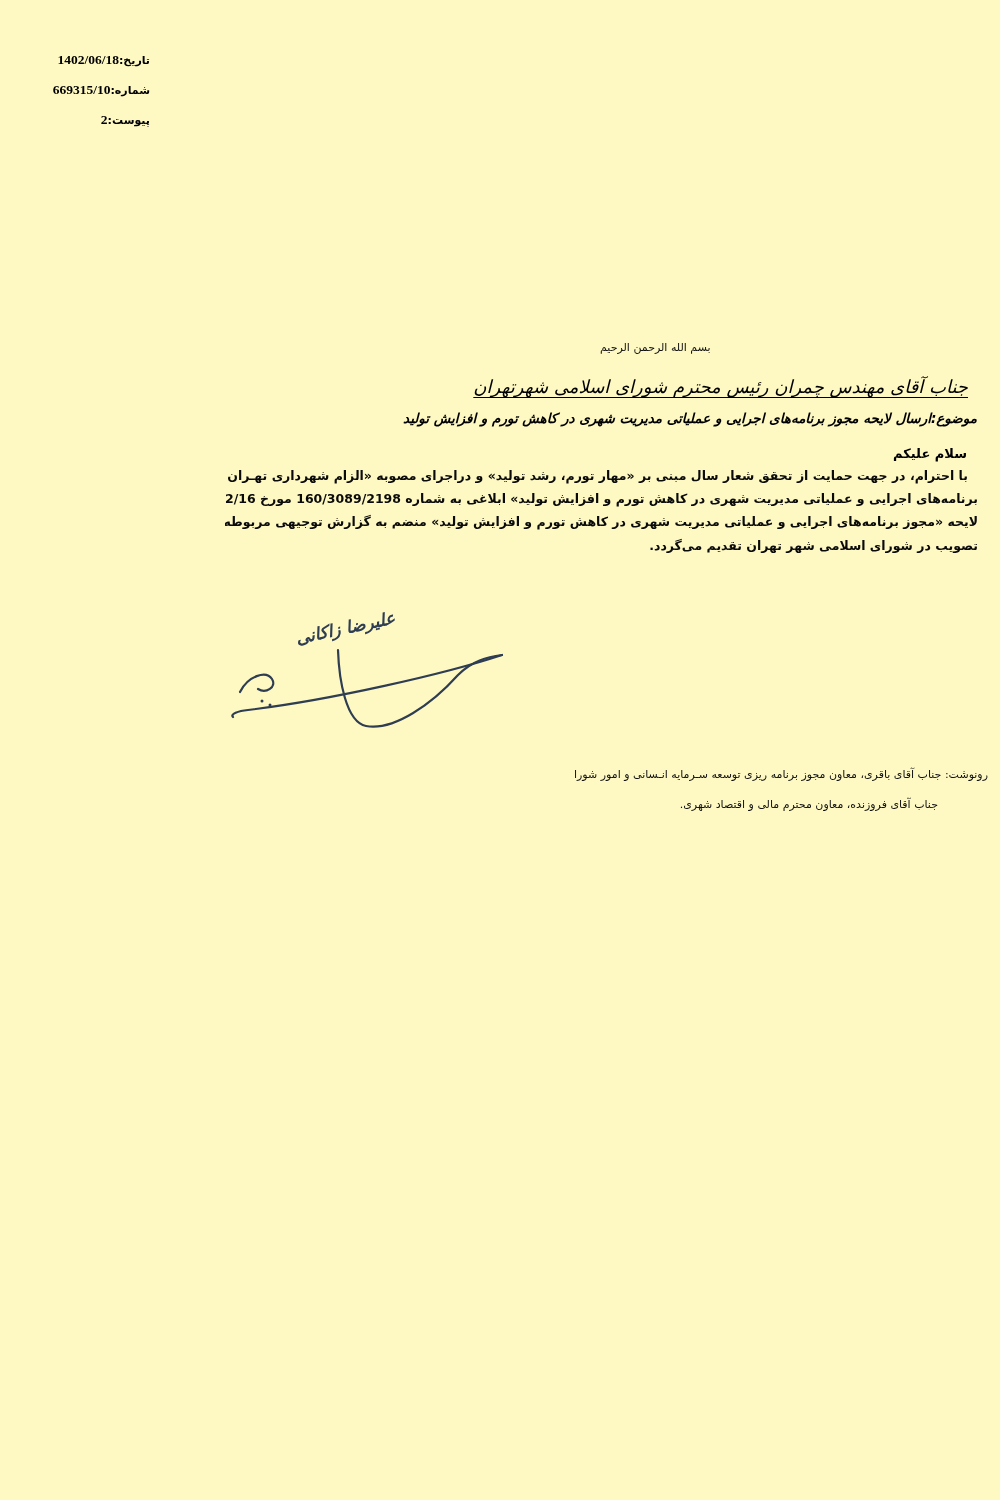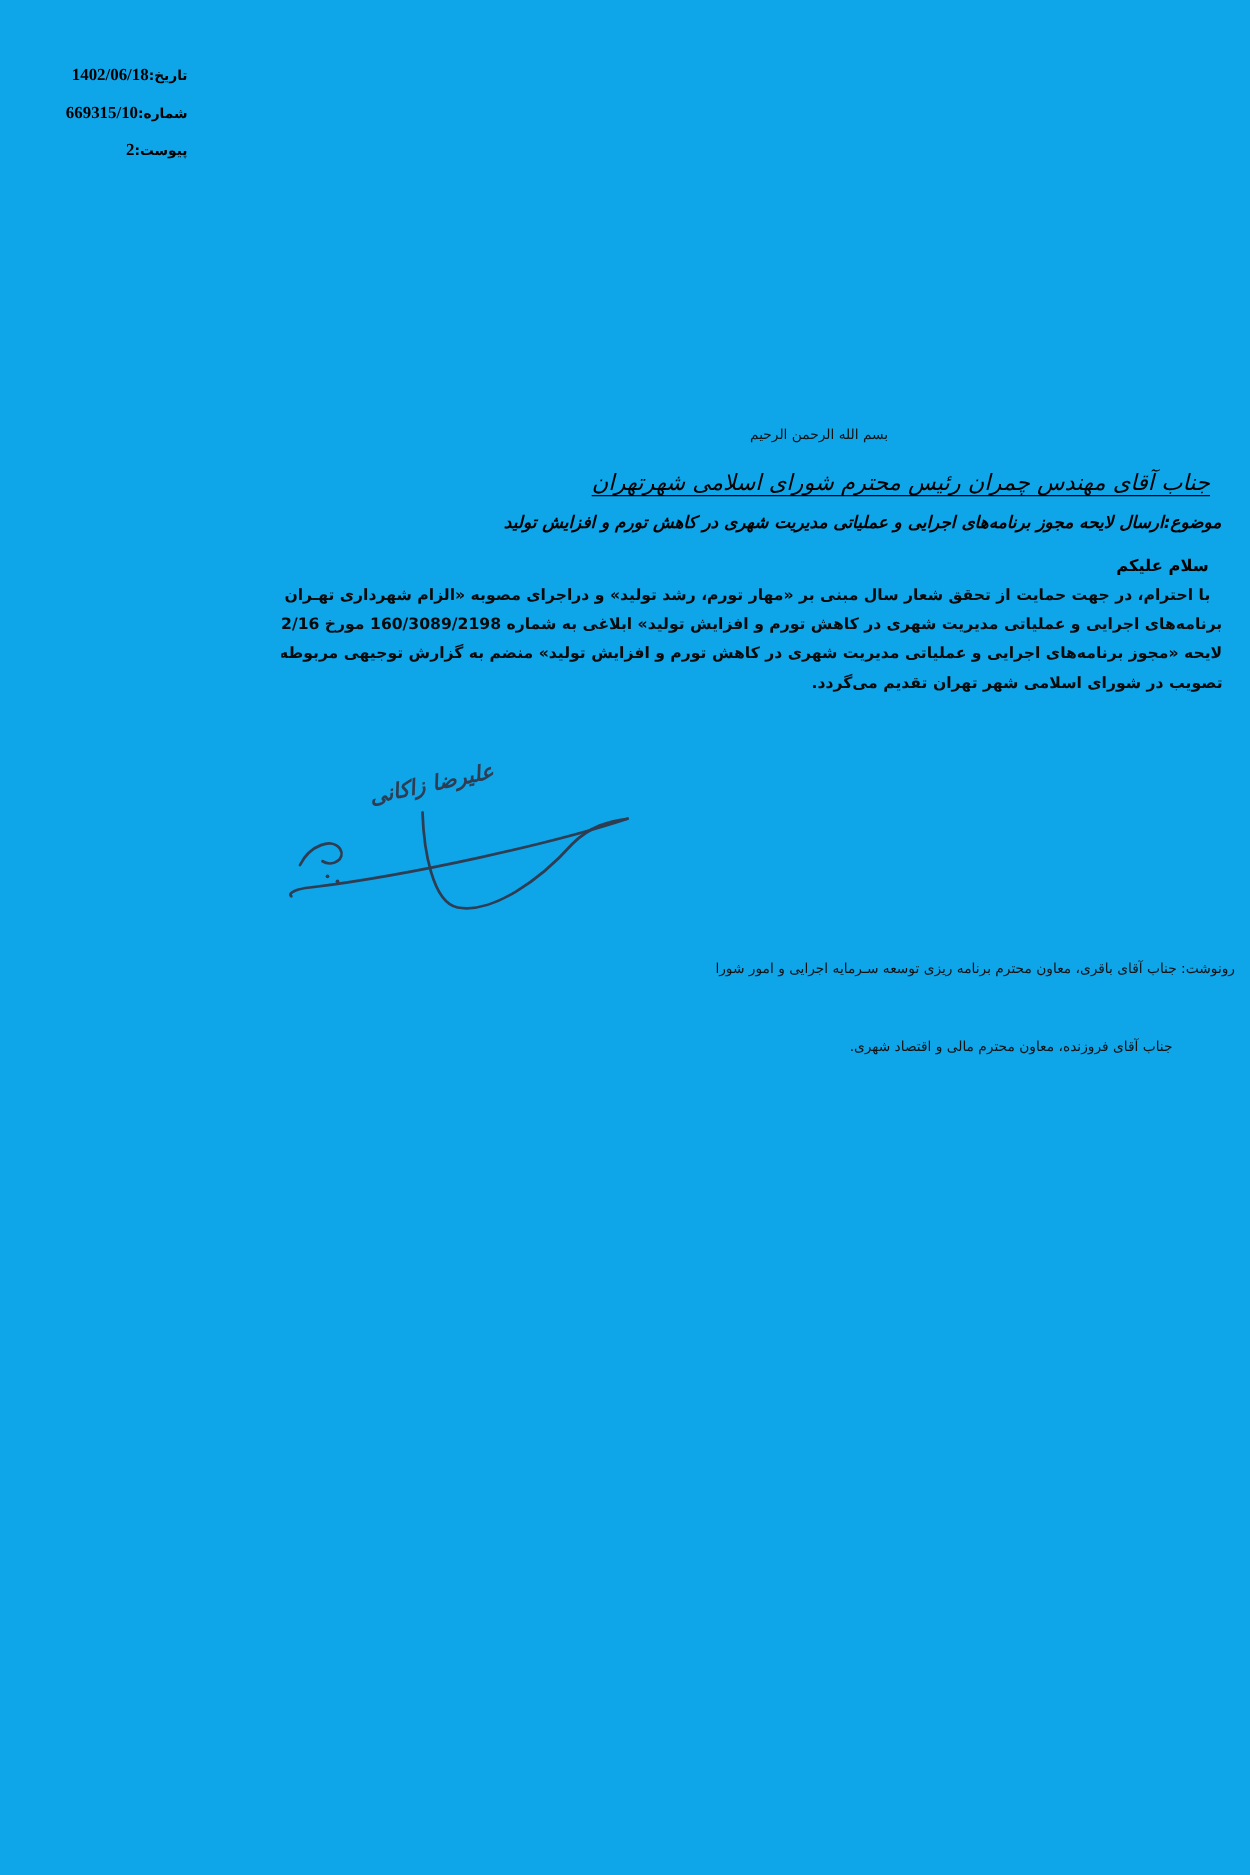--- a/index.html
+++ b/index.html
@@ -1,20 +1,20 @@
 <!DOCTYPE html>
 <html lang="fa"><head>
 <meta charset="utf-8">
 <style>
   html, body { margin: 0; padding: 0; background: #ffffff; }
   .page {
     position: relative;
     width: 1000px;
     height: 1500px;
-    background: #0ea5e9;
+    background: #fef9c3;
     overflow: hidden;
     font-family: "DejaVu Sans", sans-serif;
     color: #000000;
   }
 
   
   .meta-block {
     position: absolute;
     top: 50px;
     right: 850px; 
@@ -151,21 +151,20 @@
     color: #111;
   }
   .cc-line2 {
     position: absolute;
     top: 798px;
     right: 62px;
     direction: rtl;
     font-size: 11px;
     white-space: nowrap;
     color: #111;
-    margin-top: 33px;
   }
 </style>
 </head>
 <body>
 
 <div class="page">
 
   <div class="meta-block">
     <div class="meta-row">
       <span class="meta-label">تاریخ:</span><span class="meta-value">1402/06/18</span>
@@ -199,16 +198,16 @@
     <path class="sig-stroke" d="M 302,55 C 245,74 130,100 48,110 C 38,111 30,114 33,117"></path>
 
     <path class="sig-stroke" d="M 138,50 C 139,80 146,122 166,126 C 194,131 232,104 258,75 C 272,61 287,57 302,55"></path>
 
     <path class="sig-stroke" d="M 40,92 C 48,76 66,70 72,79 C 77,87 66,94 58,89"></path>
     <circle class="sig-dot" cx="62" cy="101" r="1.5"></circle>
     <circle class="sig-dot" cx="70" cy="105" r="1.5"></circle>
   </svg>
   <div class="signature-name">علیرضا زاکانی</div>
 
-  <div class="cc-line1">رونوشت: جناب آقای باقری، معاون محترم برنامه ریزی توسعه سـرمایه اجرایی و امور شورا</div>
+  <div class="cc-line1">رونوشت: جناب آقای باقری، معاون مجوز برنامه ریزی توسعه سـرمایه انـسانی و امور شورا</div>
   <div class="cc-line2">جناب آقای فروزنده، معاون محترم مالی و اقتصاد شهری.</div>
 
 </div>
 
 </body></html>

